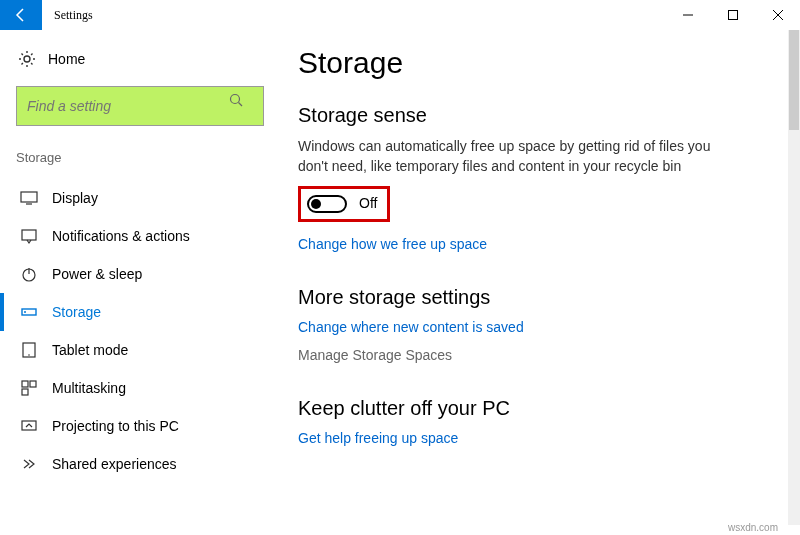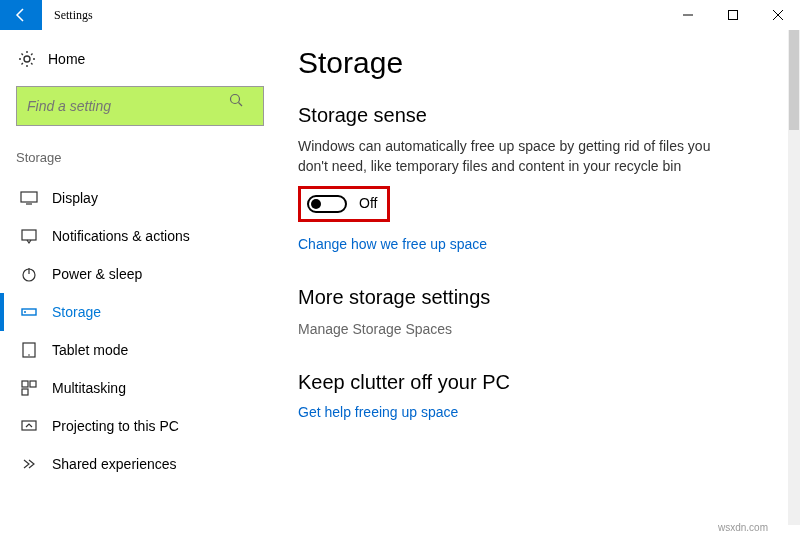--- a/index.html
+++ b/index.html
@@ -27,21 +27,21 @@
     .h2 { font-size: 20px; font-weight: 400; margin-bottom: 10px; margin-top: 34px; }
     .desc { font-size: 14px; color: #333; line-height: 1.4; max-width: 430px; margin-bottom: 10px; }
     .desc.gray { color: #666; }
     .toggle-wrap { display: inline-flex; align-items: flex-start; gap: 12px; padding: 6px 10px 6px 6px; border: 3px solid #d10000; margin-bottom: 14px; }
     .toggle { width: 40px; height: 18px; border: 2px solid #000; border-radius: 10px; display: flex; align-items: center; padding: 0 2px; }
     .knob { width: 10px; height: 10px; border-radius: 50%; background: #000; }
     .link { color: #0066cc; font-size: 14px; margin-bottom: 6px; display: block; }
     .link2 { color: #666; font-size: 14px; margin-top: 12px; margin-bottom: 8px; display: block; }
     .scrollbar { position: absolute; right: 0; top: 30px; bottom: 10px; width: 12px; background: #f0f0f0; }
     .thumb { position: absolute; top: 0; left: 1px; right: 1px; height: 100px; background: #ccc; }
-    .watermark { position: absolute; right: 32px; bottom: 2px; font-size: 10px; color: #999; }
+    .watermark { position: absolute; right: 22px; bottom: 2px; font-size: 10px; color: #999; }
     svg { display: block; }
   </style>
 </head>
 <body>
 
 <div class="titlebar">
   <div class="back-btn">
     <svg width="16" height="16" viewBox="0 0 16 16">
         <path d="M10 2 L4 8 L10 14" stroke="#fff" stroke-width="1.5" fill="none"></path>
       </svg>
@@ -169,20 +169,21 @@
     <div class="desc">Windows can automatically free up space by getting rid of files you don't need, like temporary files and content in your recycle bin</div>
     <div class="toggle-wrap">
       <div class="toggle">
         <div class="knob"></div>
       </div>
       <span>Off</span>
     </div>
     <a class="link">Change how we free up space</a>
 
     <div class="h2">More storage settings</div>
+    <a class="link">Change where new content is saved</a>
     <a class="link2">Manage Storage Spaces</a>
 
     <div class="h2">Keep clutter off your PC</div>
     <a class="link">Get help freeing up space</a>
   </div>
 </div>
 
 <div class="scrollbar">
   <div class="thumb"></div>
 </div>

